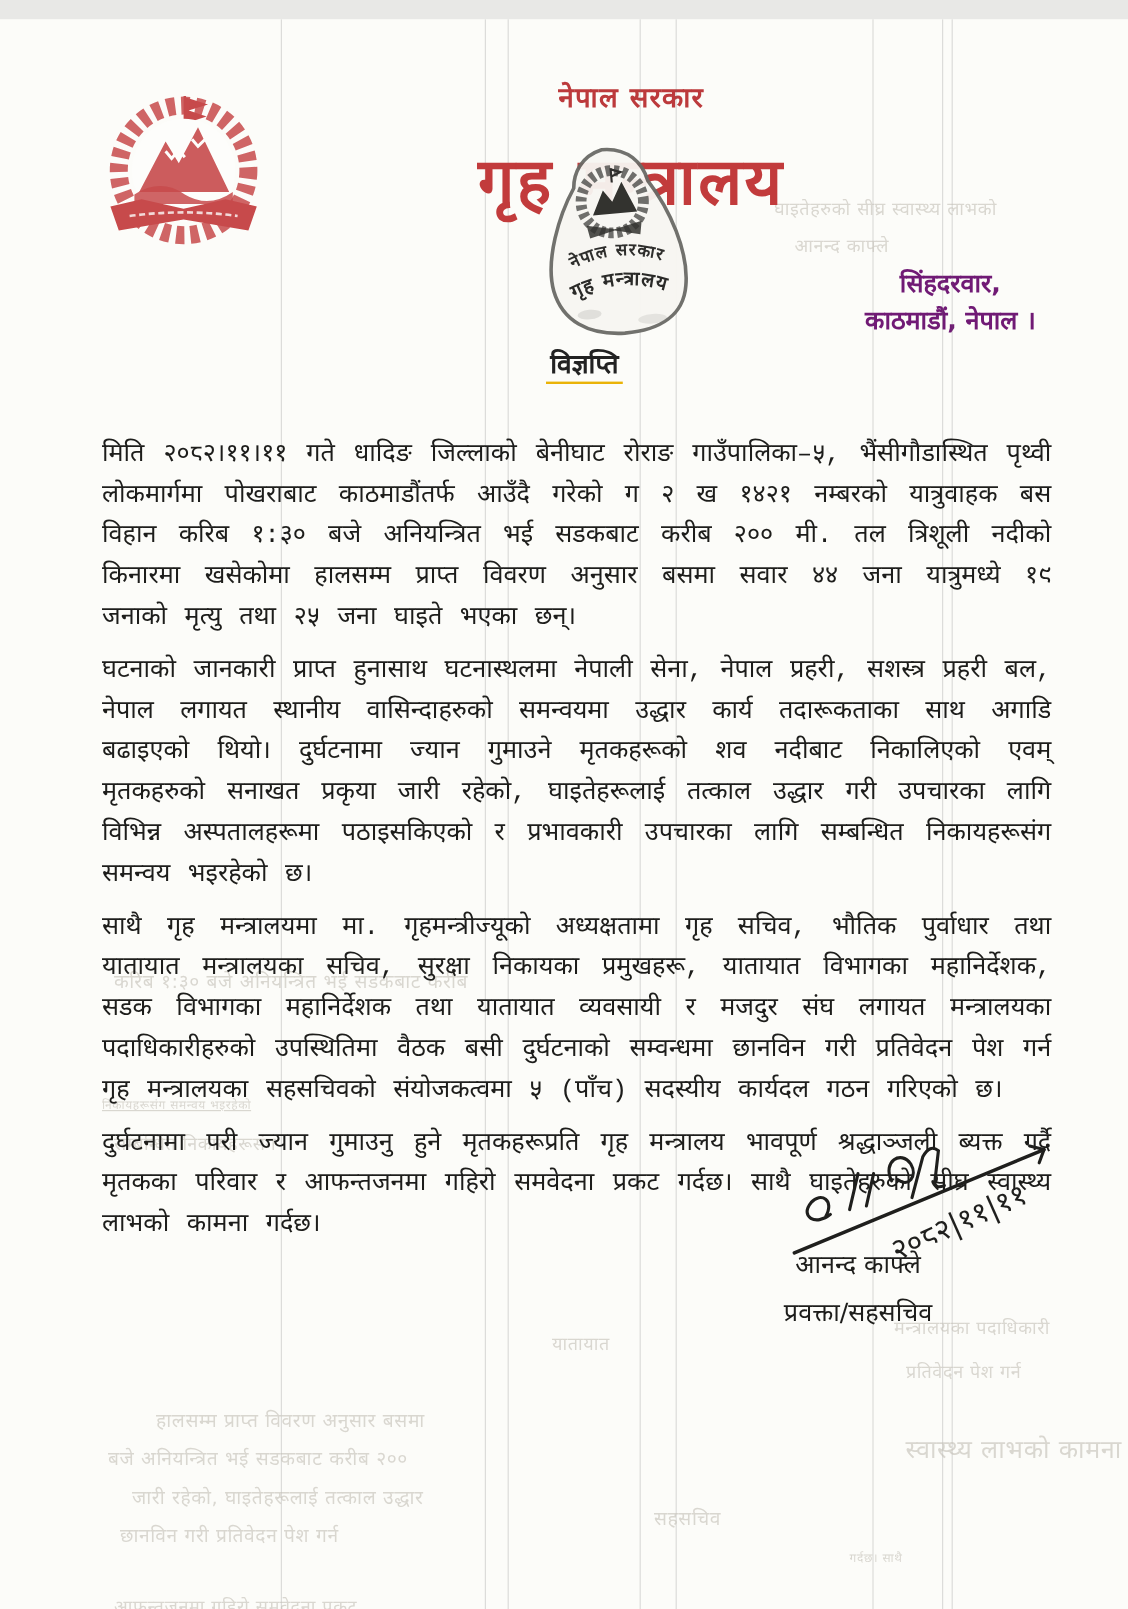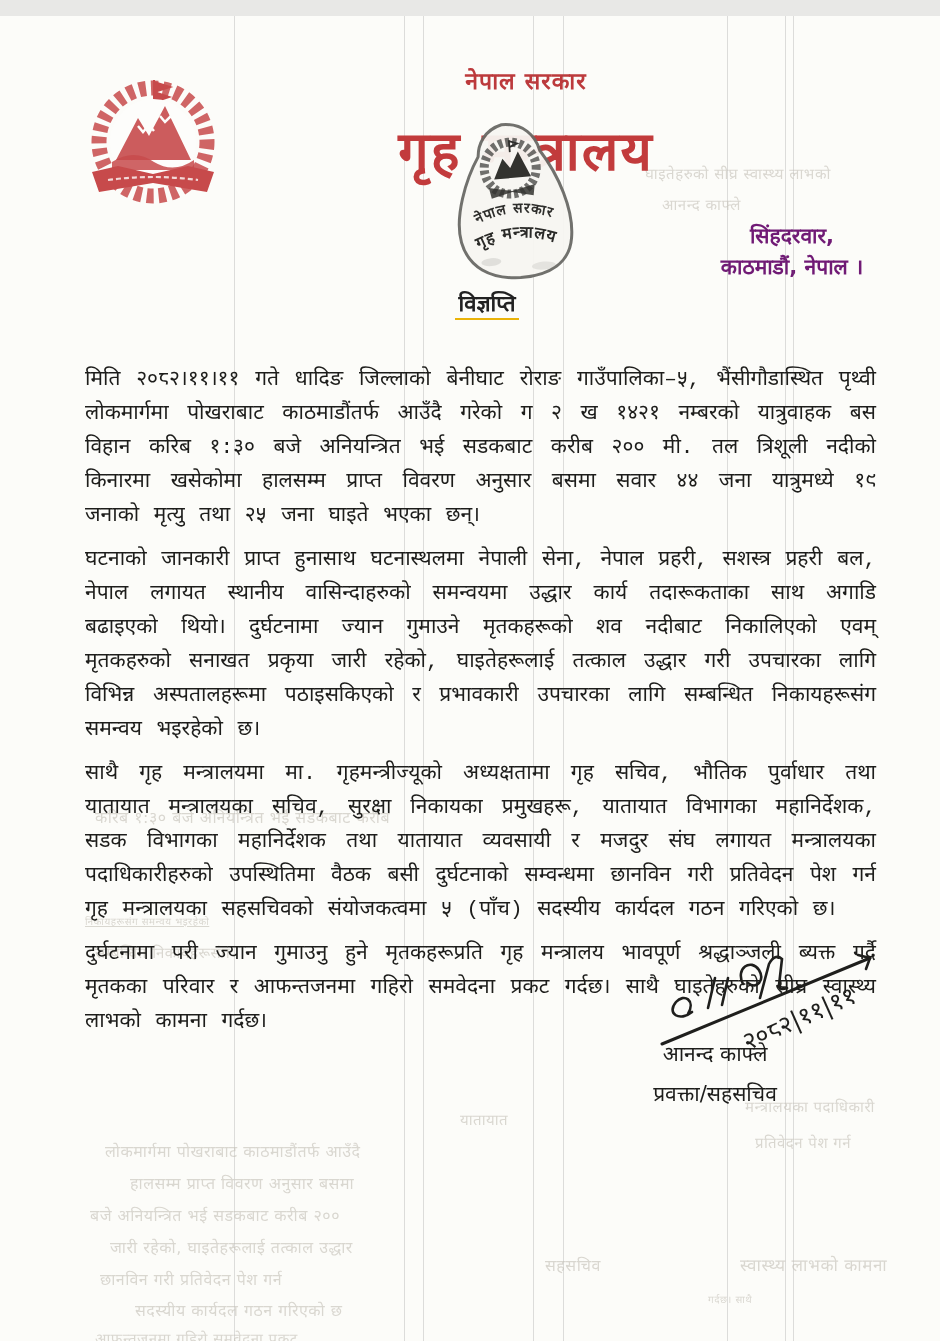--- a/index.html
+++ b/index.html
@@ -158,26 +158,24 @@
     <div class="scanline" style="left: 533px;"></div>
     <div class="scanline" style="left: 563px;"></div>
     <div class="scanline" style="left: 727px;"></div>
     <div class="scanline" style="left: 785px;"></div>
     <div class="scanline" style="left: 793px;"></div>
     <div class="ghost" style="left: 645px; top: 147px; font-size: 15px; width: 225px;">घाइतेहरुको सीघ्र स्वास्थ्य लाभको</div>
     <div class="ghost" style="left: 662px; top: 178px; font-size: 15px; width: 150px;">आनन्द काफ्ले</div>
     <div class="ghost" style="left: 95px; top: 790px; font-size: 16px; width: 470px;">करिब १:३० बजे अनियन्त्रित भई सडकबाट करीब</div>
     <div class="ghost" style="left: 85px; top: 898px; font-size: 10px; width: 300px; text-decoration: underline;">निकायहरूसंग समन्वय भइरहेको</div>
     <div class="ghost" style="left: 95px; top: 926px; font-size: 15px; width: 230px;">सम्बन्धित निकायहरूसंग</div>
-    <div class="ghost" style="left: 105px; top: 1124px; font-size: 16px; width: 430px;">लोकमार्गमा पोखराबाट काठमाडौंतर्फ आउँदै</div>
     <div class="ghost" style="left: 130px; top: 1156px; font-size: 16px; width: 380px;">हालसम्म प्राप्त विवरण अनुसार बसमा</div>
     <div class="ghost" style="left: 90px; top: 1188px; font-size: 16px; width: 440px;">बजे अनियन्त्रित भई सडकबाट करीब २००</div>
     <div class="ghost" style="left: 110px; top: 1220px; font-size: 16px; width: 400px;">जारी रहेको, घाइतेहरूलाई तत्काल उद्धार</div>
     <div class="ghost" style="left: 100px; top: 1252px; font-size: 16px; width: 340px;">छानविन गरी प्रतिवेदन पेश गर्न</div>
-    <div class="ghost" style="left: 135px; top: 1283px; font-size: 16px; width: 400px;">सदस्यीय कार्यदल गठन गरिएको छ</div>
     <div class="ghost" style="left: 95px; top: 1312px; font-size: 15px; width: 390px;">आफन्तजनमा गहिरो समवेदना प्रकट</div>
     <div class="ghost" style="left: 460px; top: 1093px; font-size: 15px; width: 120px;">यातायात</div>
     <div class="ghost" style="left: 545px; top: 1238px; font-size: 16px; width: 120px;">सहसचिव</div>
     <div class="ghost" style="left: 745px; top: 1080px; font-size: 15px; width: 190px;">मन्त्रालयका पदाधिकारी</div>
     <div class="ghost" style="left: 755px; top: 1116px; font-size: 15px; width: 175px;">प्रतिवेदन पेश गर्न</div>
-    <div class="ghost" style="left: 740px; top: 1236px; font-size: 17px; width: 195px;">स्वास्थ्य लाभको कामना</div>
+    <div class="ghost" style="left: 740px; top: 1176px; font-size: 21px; width: 195px; text-align: right;">स्वास्थ्य लाभको कामना</div>
     <div class="ghost" style="left: 708px; top: 1276px; font-size: 10px; width: 160px;">गर्दछ। साथै</div>
   </div>
 
 </body></html>

